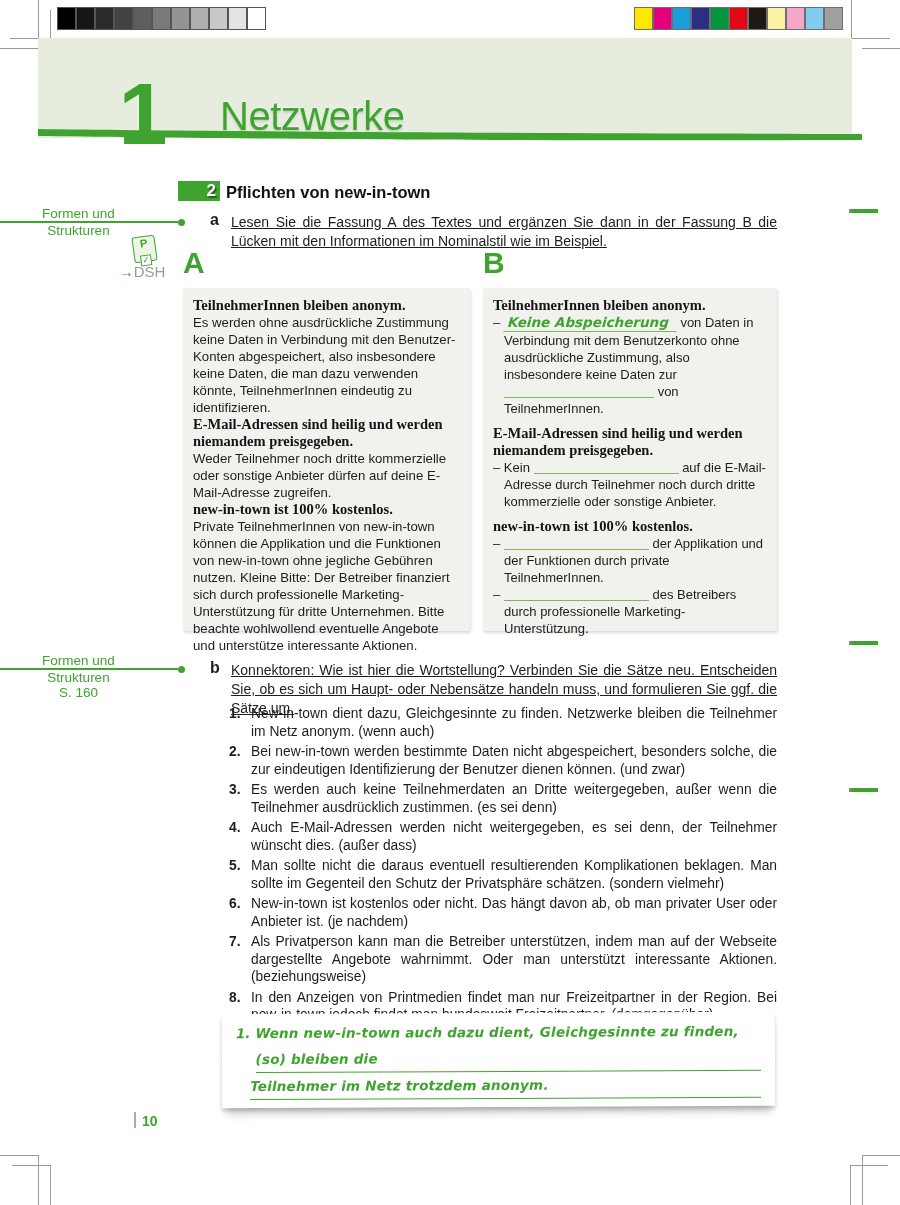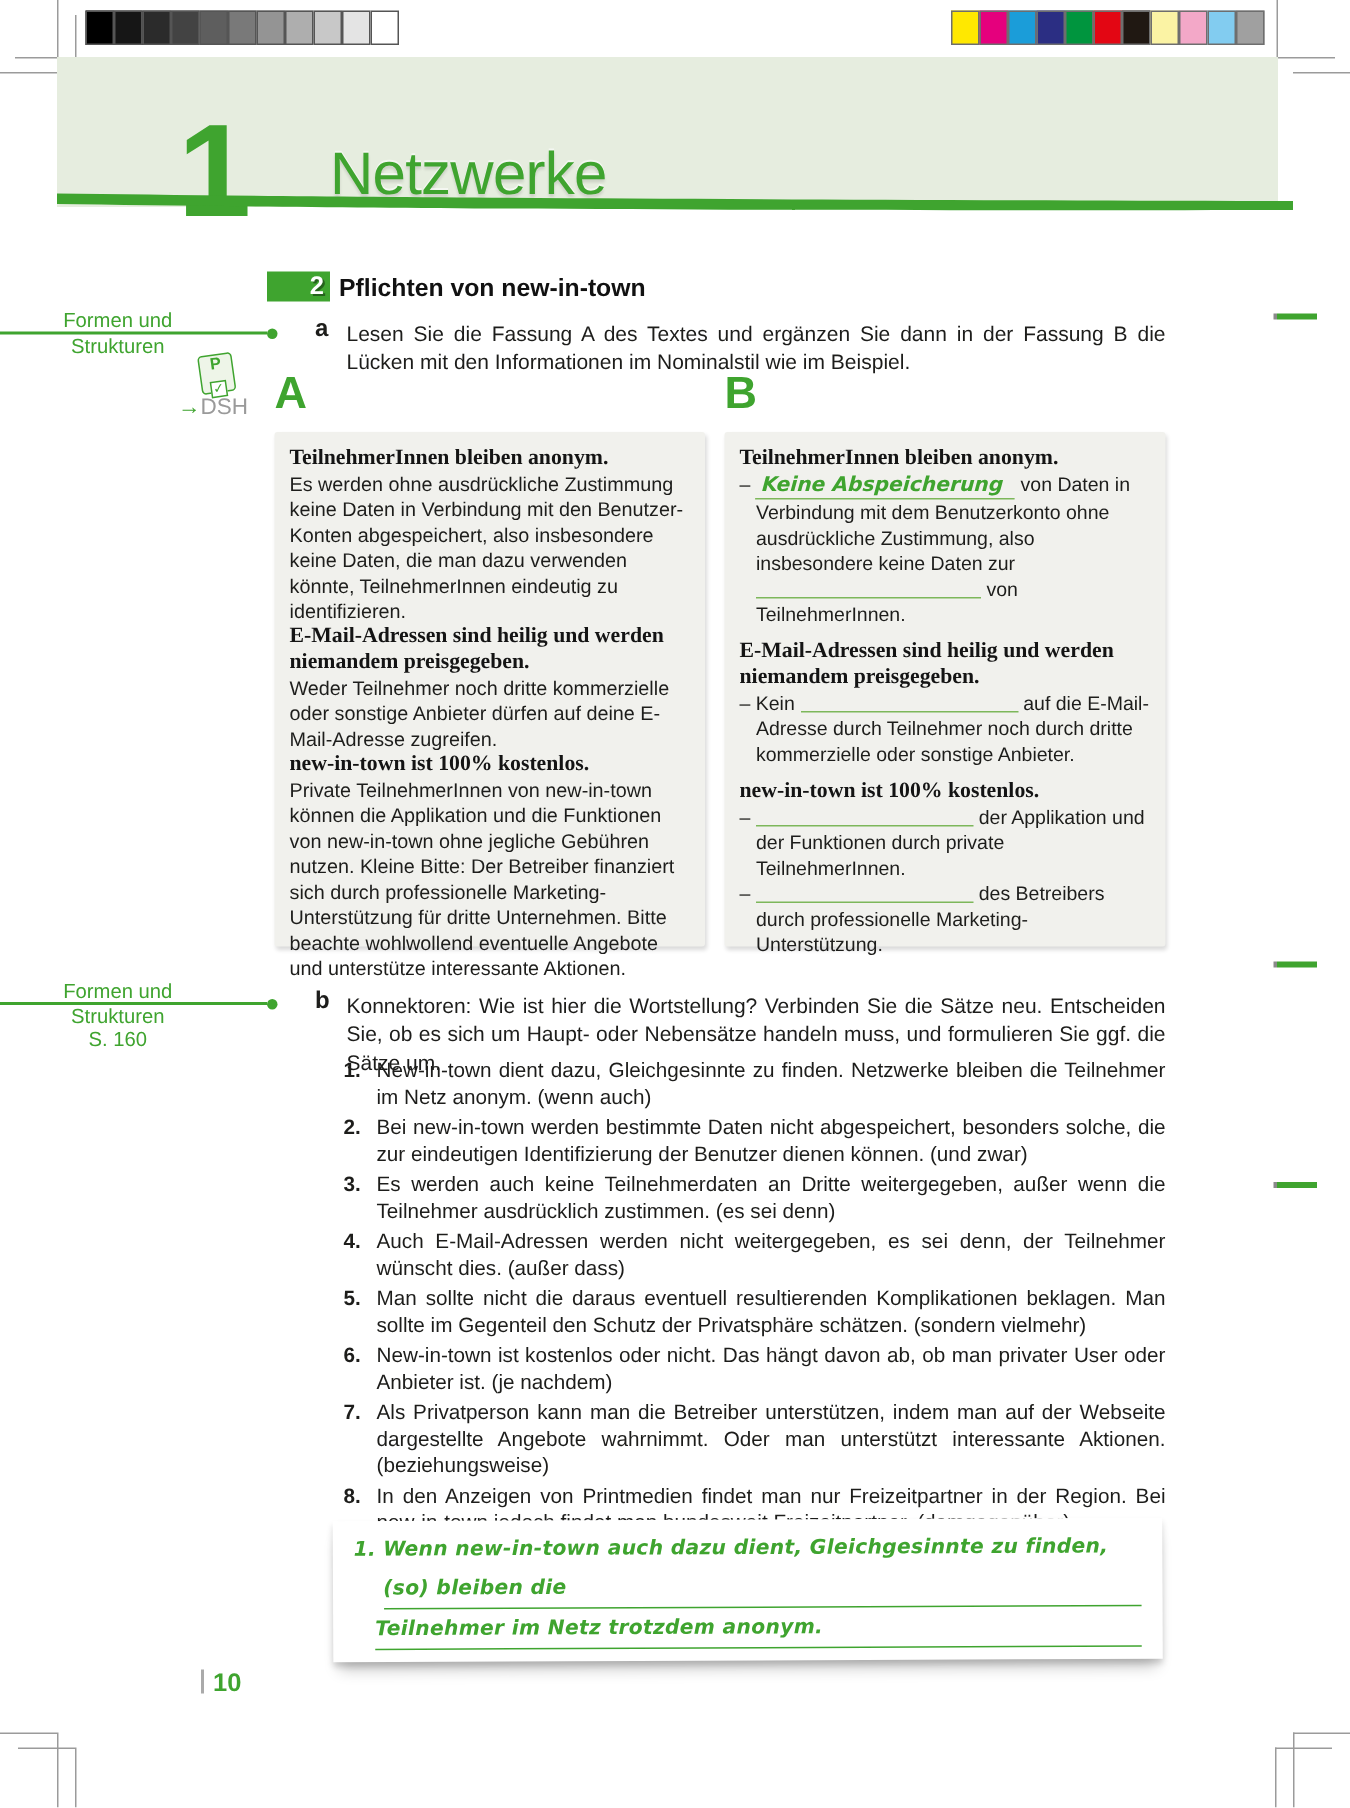--- a/index.html
+++ b/index.html
@@ -37,21 +37,21 @@
          box-sizing:border-box;text-align:center;}
   .badge .p{color:#3fa42f;font-size:11px;font-weight:bold;line-height:12px;display:block;}
   .badge .chk{display:inline-block;width:11px;height:11px;background:#fff;border:1px solid #3fa42f;
               box-sizing:border-box;color:#3fa42f;font-size:9px;line-height:9px;font-weight:bold;}
   .badge-cap{position:absolute;left:118px;top:263px;width:48px;text-align:center;
              font-size:15px;color:#9a9a9a;}
   .badge-cap .arrow{color:#3fa42f;}
   
   .ex-label{position:absolute;font-size:16px;font-weight:bold;color:#1d1d1b;}
   .ex-text{position:absolute;left:231px;width:546px;font-size:14px;line-height:19px;
-           text-align:justify;color:#1d1d1b;}
+           text-align:justify;color:#1d1d1b;text-decoration:underline;}
   .col-head{position:absolute;top:246px;font-size:30px;font-weight:bold;color:#3fa42f;}
   
   .tbox{position:absolute;top:288px;height:343px;background:#f1f1ed;box-sizing:border-box;
         padding:9px 10px;box-shadow:1px 2px 3px rgba(0,0,0,.15);border-radius:2px;}
   .tbox h4{margin:0;font-family:"Liberation Serif","DejaVu Serif",serif;
            font-size:14.5px;line-height:17px;color:#141414;}
   .tbox p{margin:0;font-size:13.2px;line-height:17px;}
   .boxB p{font-size:13px;}
   .boxB .bx-sec{margin-top:0;}
   .boxB .bx-sec + .bx-sec{margin-top:8px;}
@@ -71,21 +71,21 @@
           box-sizing:border-box;padding:6px 14px 8px 14px;transform:rotate(-0.25deg);
           box-shadow:0 3px 4px rgba(0,0,0,.16),0 9px 10px -4px rgba(0,0,0,.22);}
   .ab-row{display:flex;align-items:baseline;}
   .ab-num{font-family:"DejaVu Sans",sans-serif;font-style:italic;font-weight:bold;
           color:#3fa42f;font-size:13.5px;padding-right:5px;line-height:26px;}
   .ab-line{flex:1;font-family:"DejaVu Sans",sans-serif;font-style:italic;font-weight:bold;
            color:#3fa42f;font-size:13.5px;line-height:26px;border-bottom:1.5px solid #3fa42f;
            letter-spacing:0.2px;}
   .ab-row2{margin-left:14px;}
   
-  .pagefoot{position:absolute;left:134px;top:1112px;font-size:17px;font-weight:bold;color:#3fa42f;}
+  .pagefoot{position:absolute;left:134px;top:1112px;font-size:14px;font-weight:bold;color:#3fa42f;}
   .pagefoot .bar{display:inline-block;width:2px;height:16px;background:#aaa;
                  margin-right:6px;vertical-align:-2px;}
 </style>
 </head>
 <body>
 
 <div>
   <div class="tm" style="left:38px;top:0;width:1px;height:48px"></div>
   <div class="tm" style="left:10px;top:38px;width:42px;height:1px"></div>
   <div class="tm" style="left:0;top:48px;width:38px;height:1px"></div>

